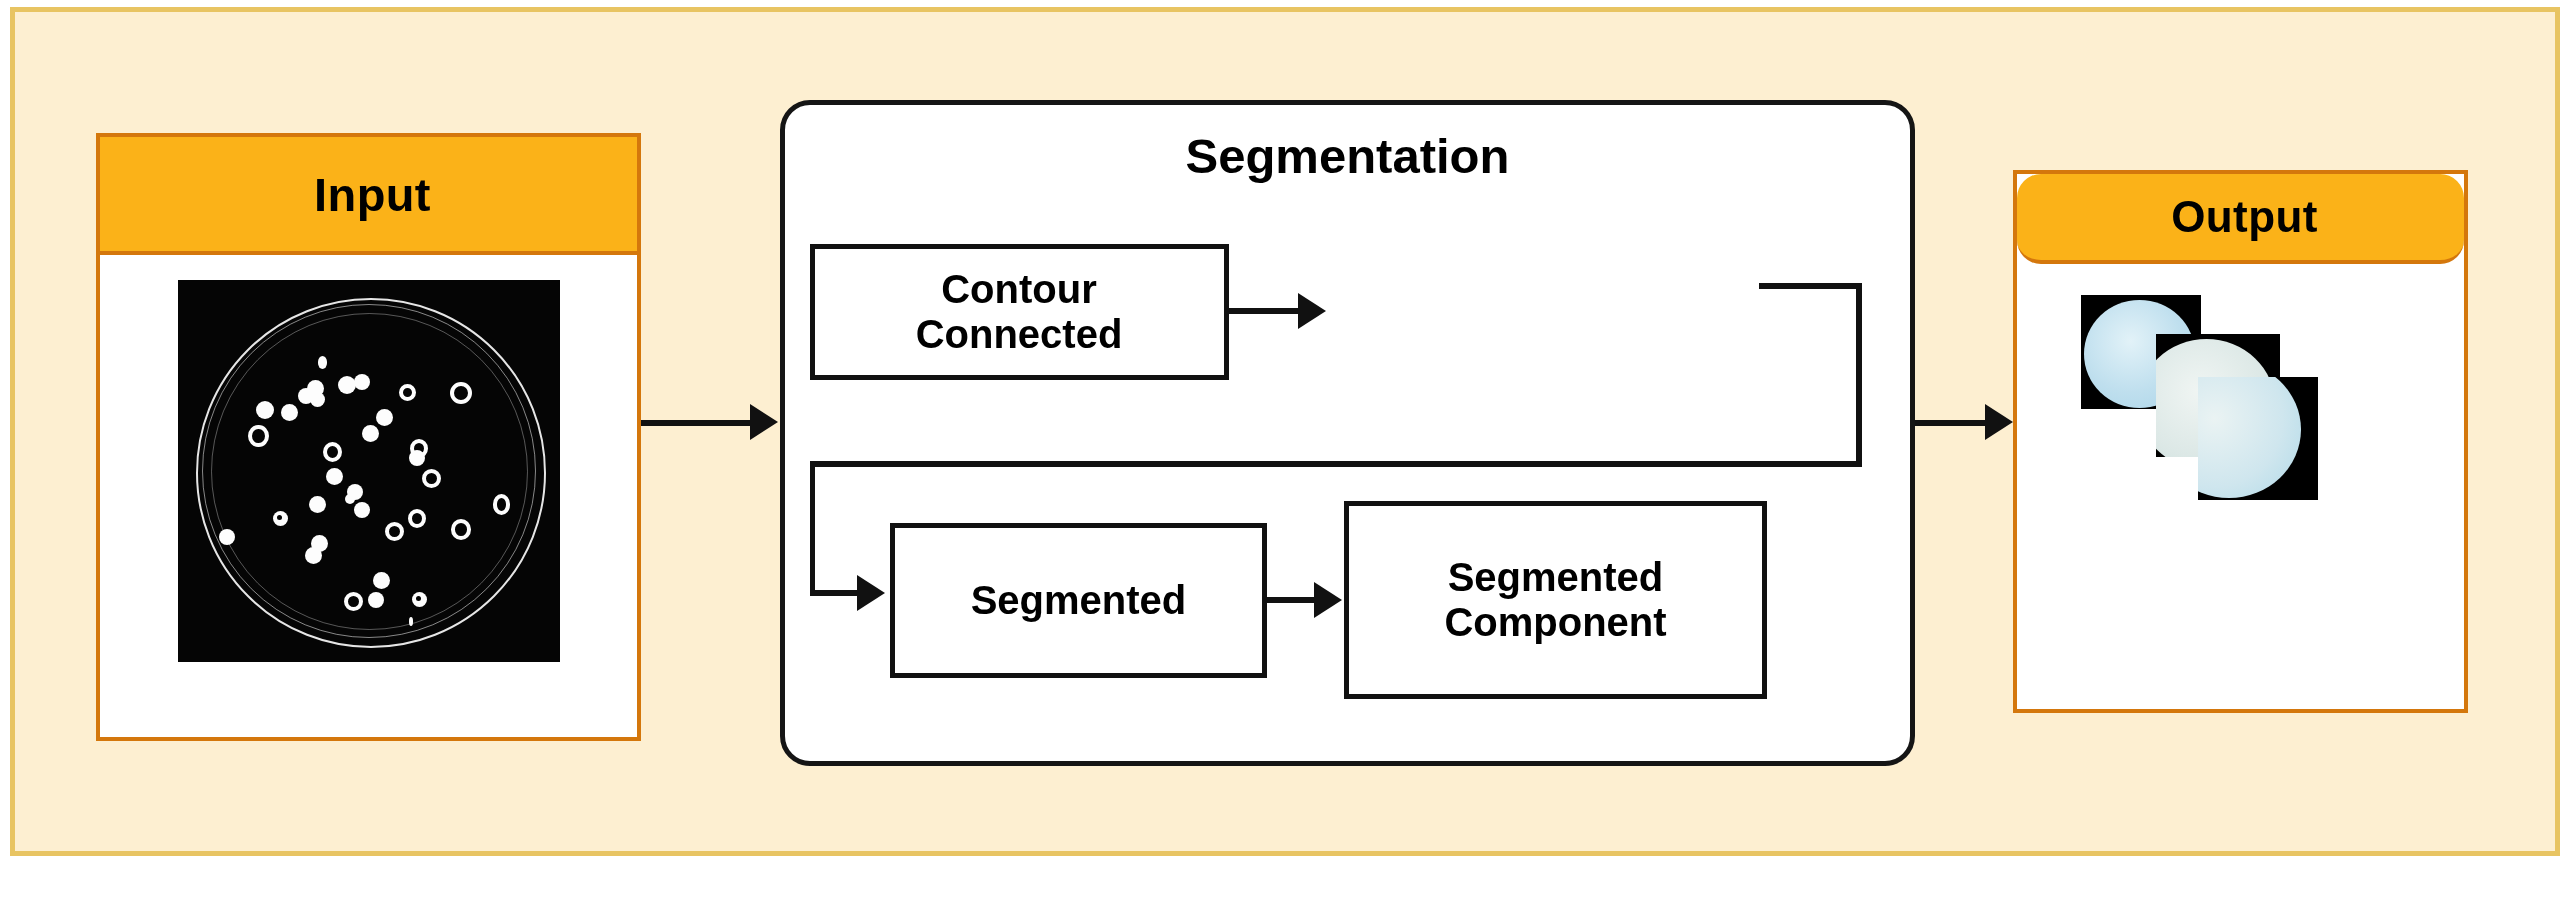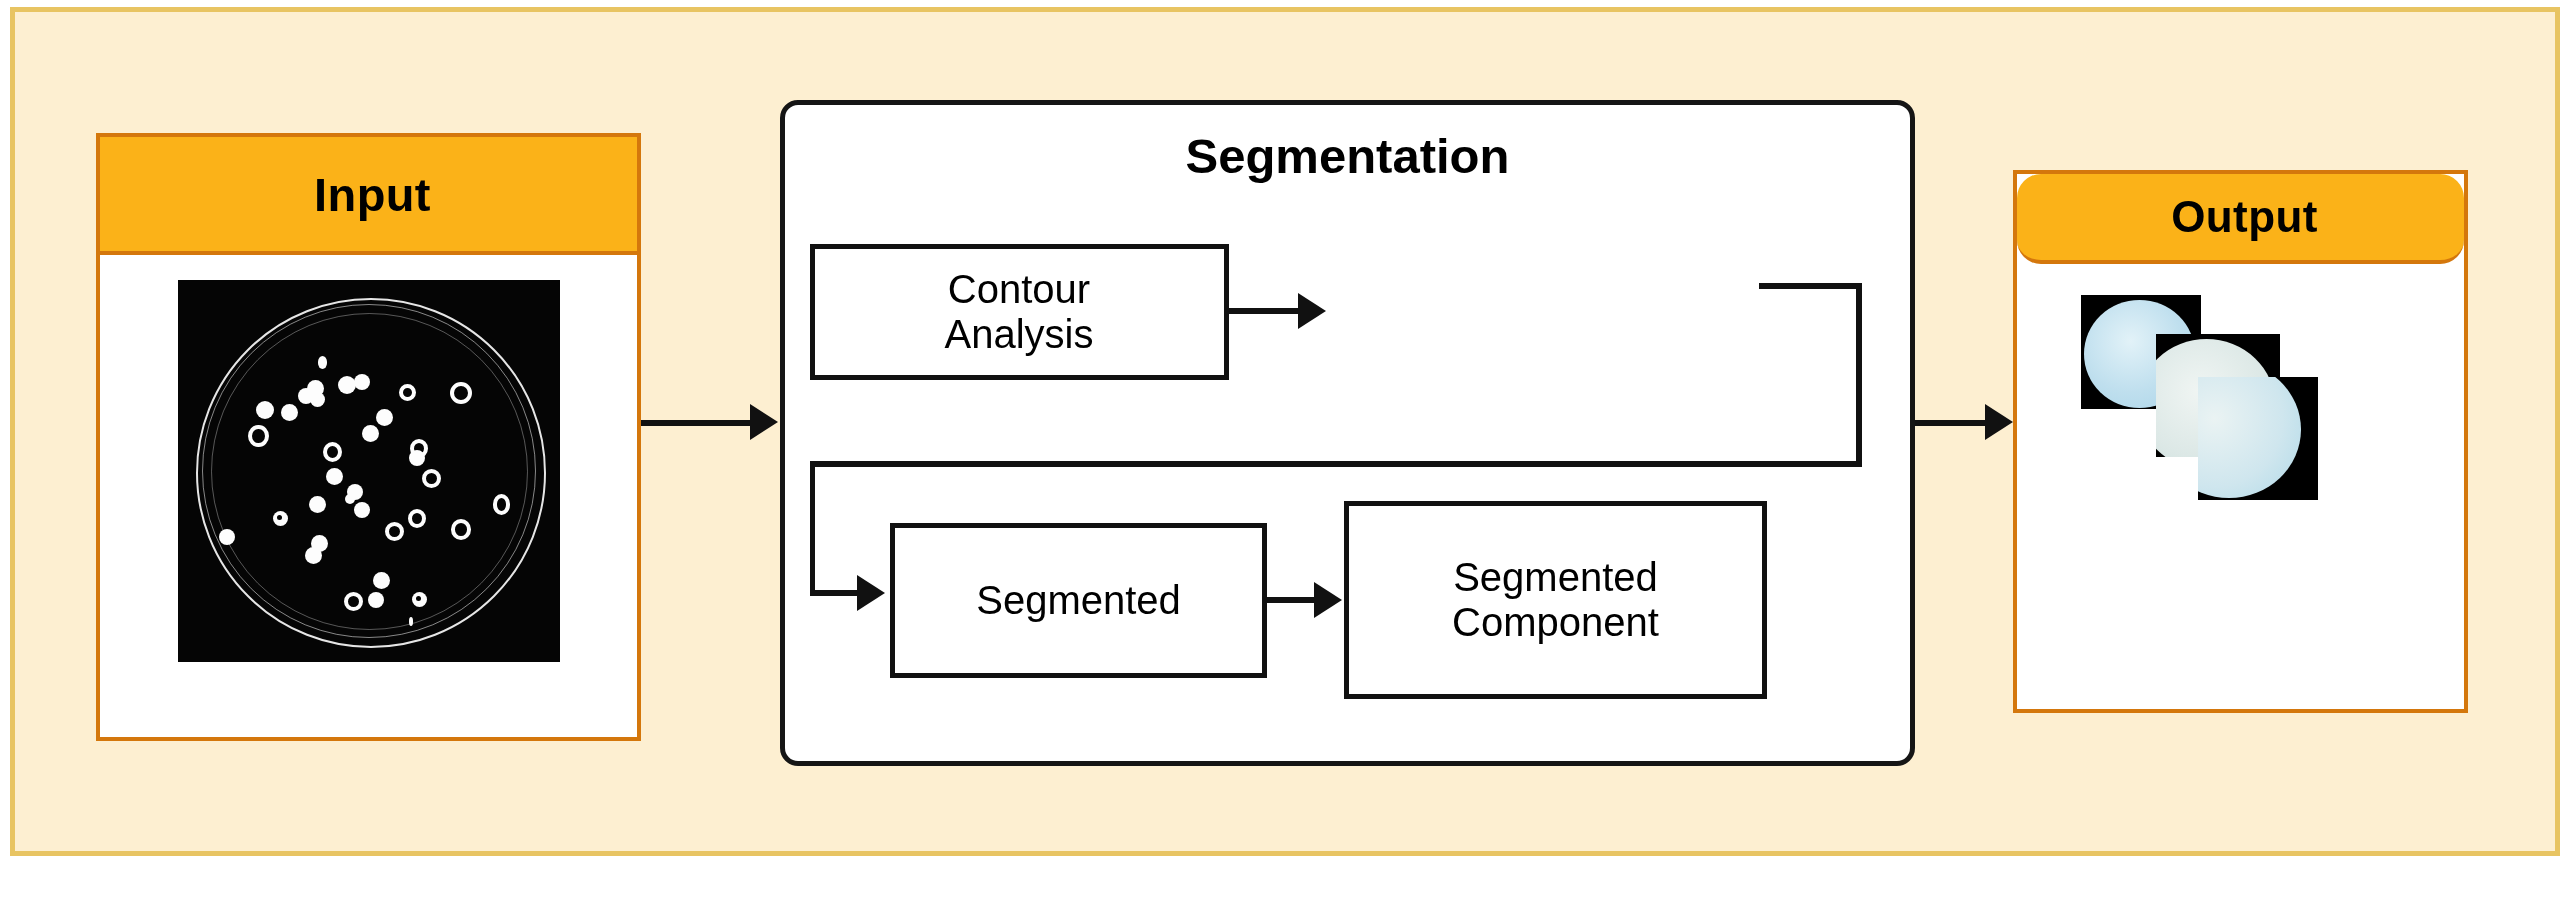--- a/index.html
+++ b/index.html
@@ -28,27 +28,27 @@
   #output-panel .io-body{height:448px;padding-top:31px;}
 
   
   .petri{position:relative;width:382px;height:382px;background:#050505;overflow:hidden;}
   .dish-ring{position:absolute;border-radius:50%;border-style:solid;border-color:#f2f2f2;}
   .colony{position:absolute;background:#fdfdfd;border-radius:50%;}
   .colony.ring{background:transparent;border:4.1px solid #fdfdfd;}
 
   
   #segmentation{position:absolute;left:780px;top:100px;width:1135px;height:666px;
-    background:#ffffff;border:5.7px solid #151515;border-radius:18px;box-sizing:border-box;}
+    background:#ffffff;border:5.7px solid #151515;border-radius:30px;box-sizing:border-box;}
   #seg-title{position:absolute;left:0;top:23px;width:100%;text-align:center;
     font-size:49px;font-weight:bold;color:#000;}
 
   .proc-box{position:absolute;box-sizing:border-box;background:#ffffff;
     border:5.7px solid #111111;display:flex;align-items:center;justify-content:center;
-    text-align:center;font-weight:normal;color:#000;line-height:1.12;}
+    text-align:center;font-weight:bold;color:#000;line-height:1.12;}
 
   #box-contour{left:24.5px;top:139px;width:419px;height:136px;font-size:40px;}
   #box-circularity{left:543px;top:139px;width:431px;height:136px;font-size:40px;}
   #box-segimage{left:105px;top:418px;width:377px;height:155px;font-size:40px;}
   #box-segcc{left:559px;top:396px;width:423px;height:198px;font-size:40px;}
 
   
   .h-line{position:absolute;background:#111;height:5.7px;}
   .v-line{position:absolute;background:#111;width:5.7px;}
   .arrow-head{position:absolute;width:0;height:0;
@@ -117,21 +117,21 @@
       </div>
     </div>
   </div>
 
   <div id="segmentation">
     <div id="seg-title">Segmentation</div>
 
     <div class="proc-box" id="box-contour">
       <div>
         <div>Contour</div>
-        <div>Analysis</div>
+        <div>Connected</div>
       </div>
     </div>
 
 
     <div class="proc-box" id="box-segimage">
       <div>
         <div>Segmented</div>
       </div>
     </div>
 

